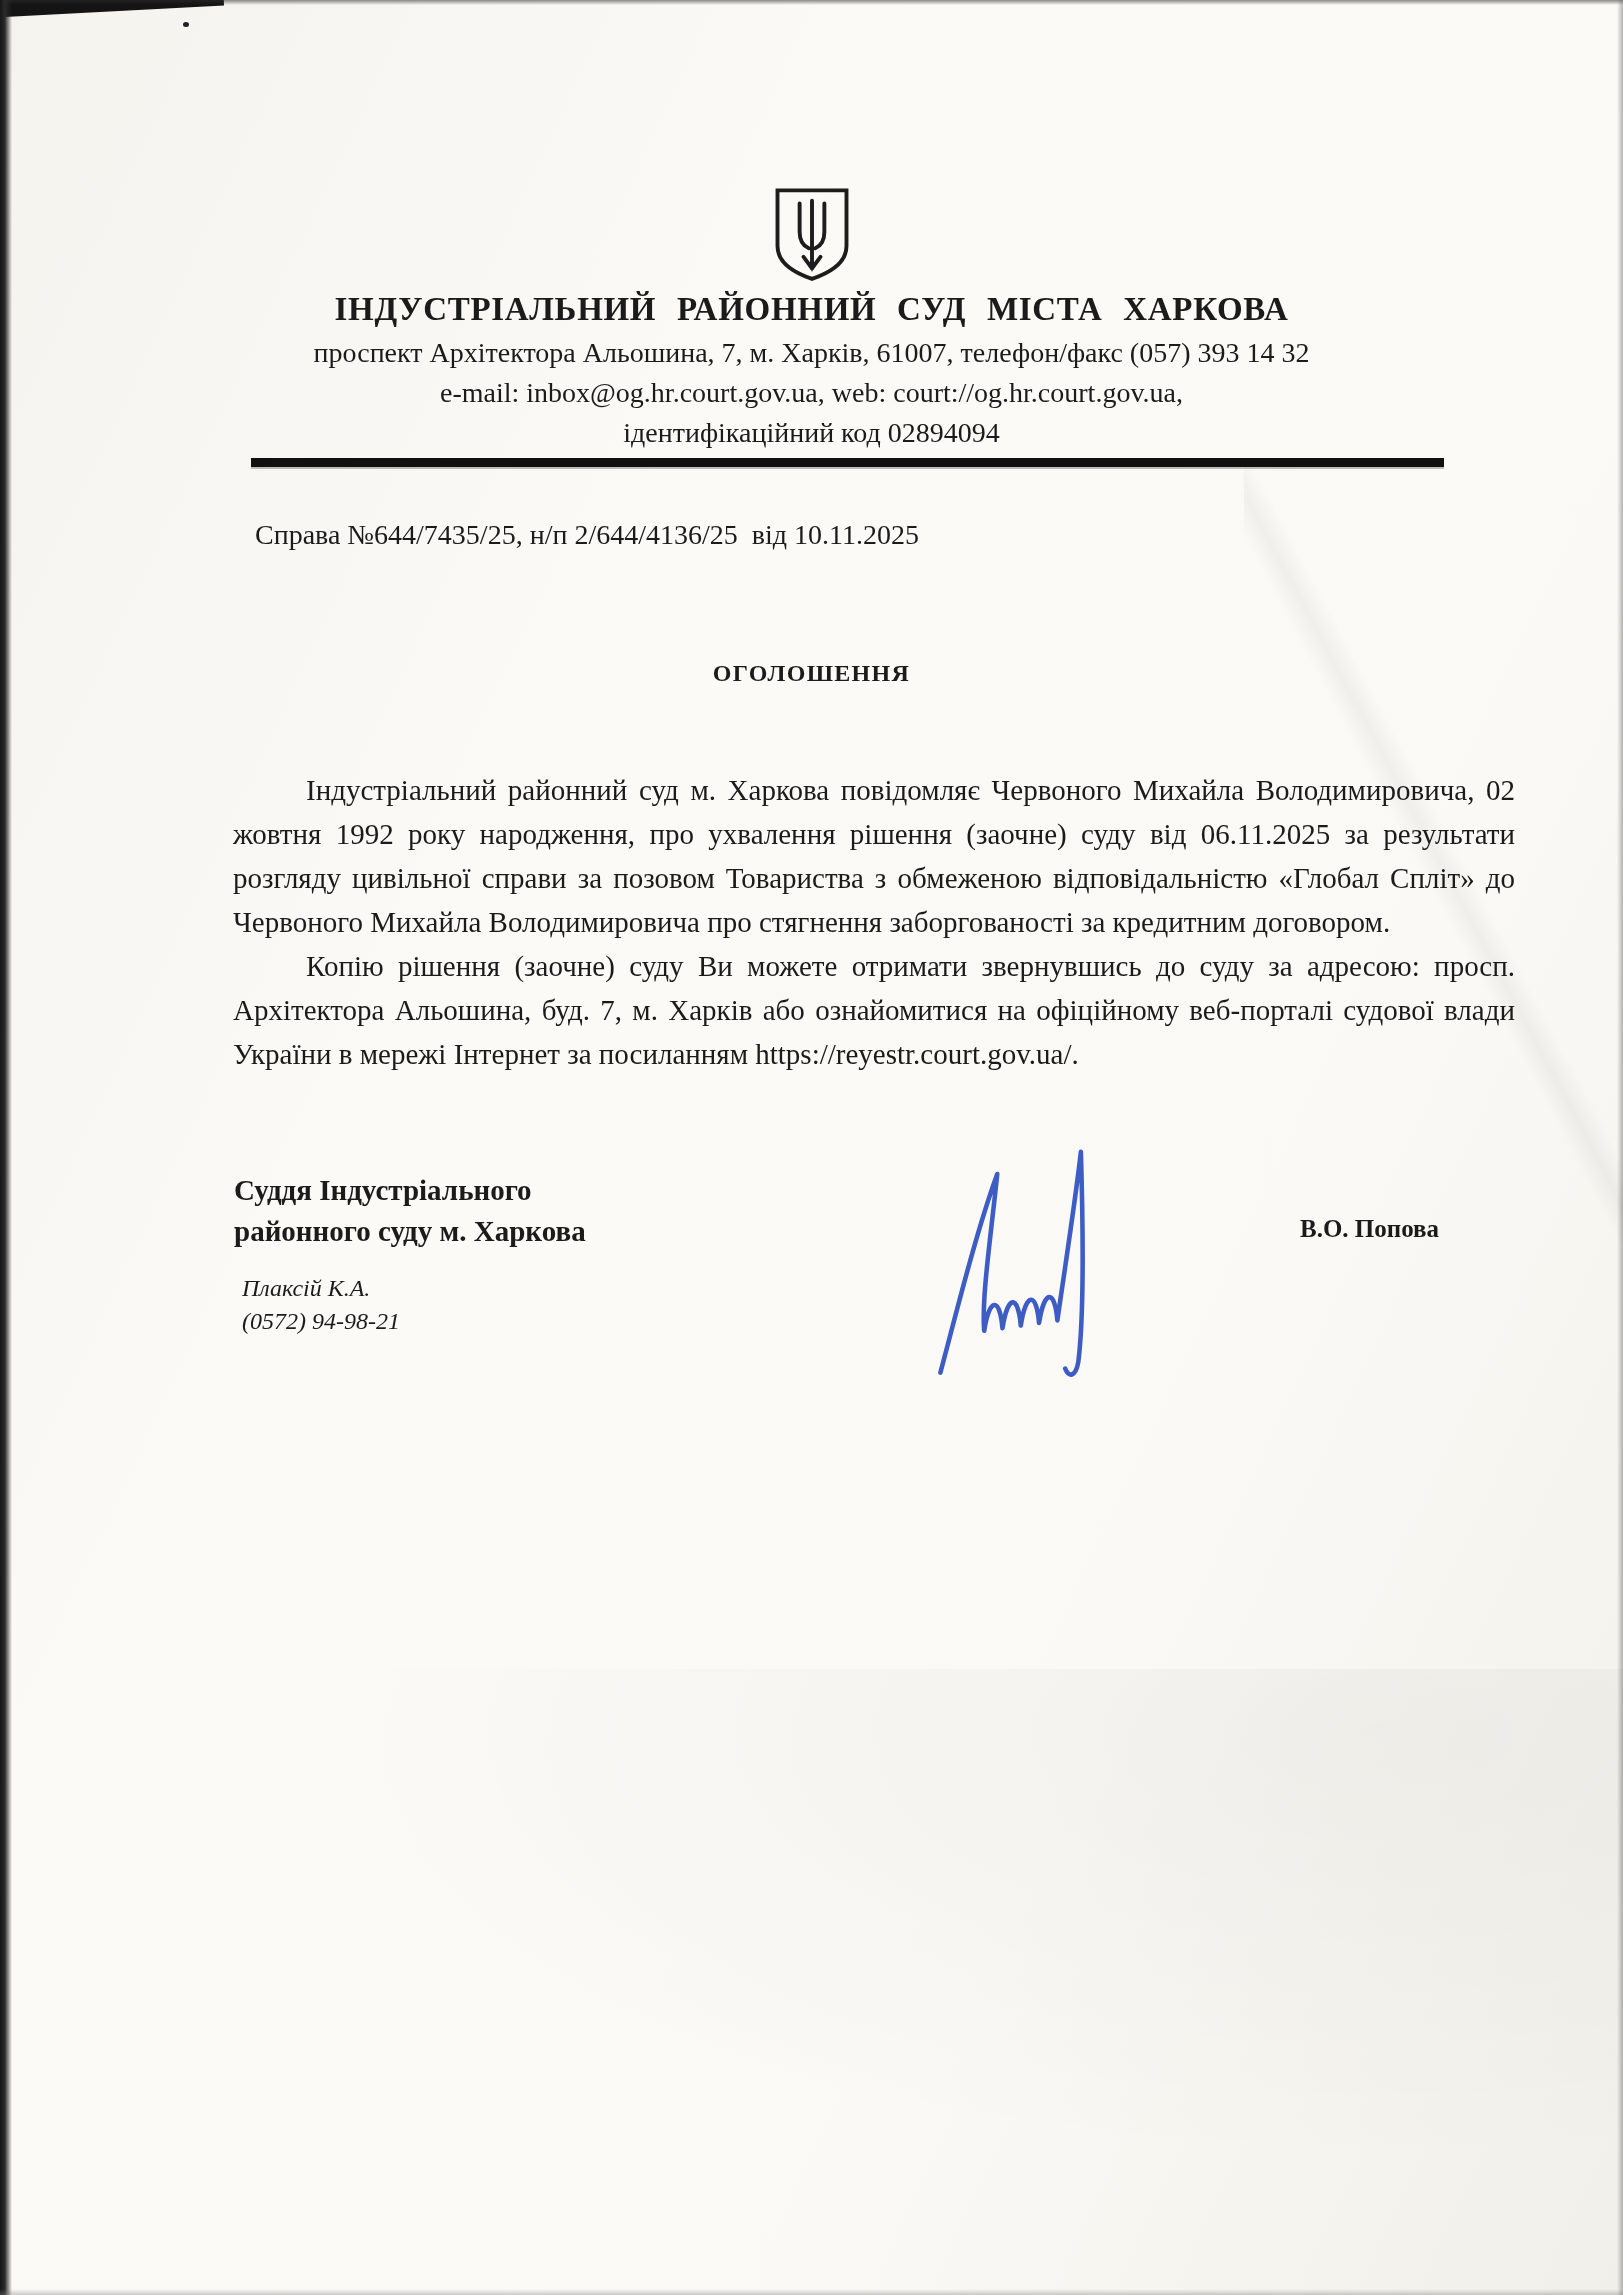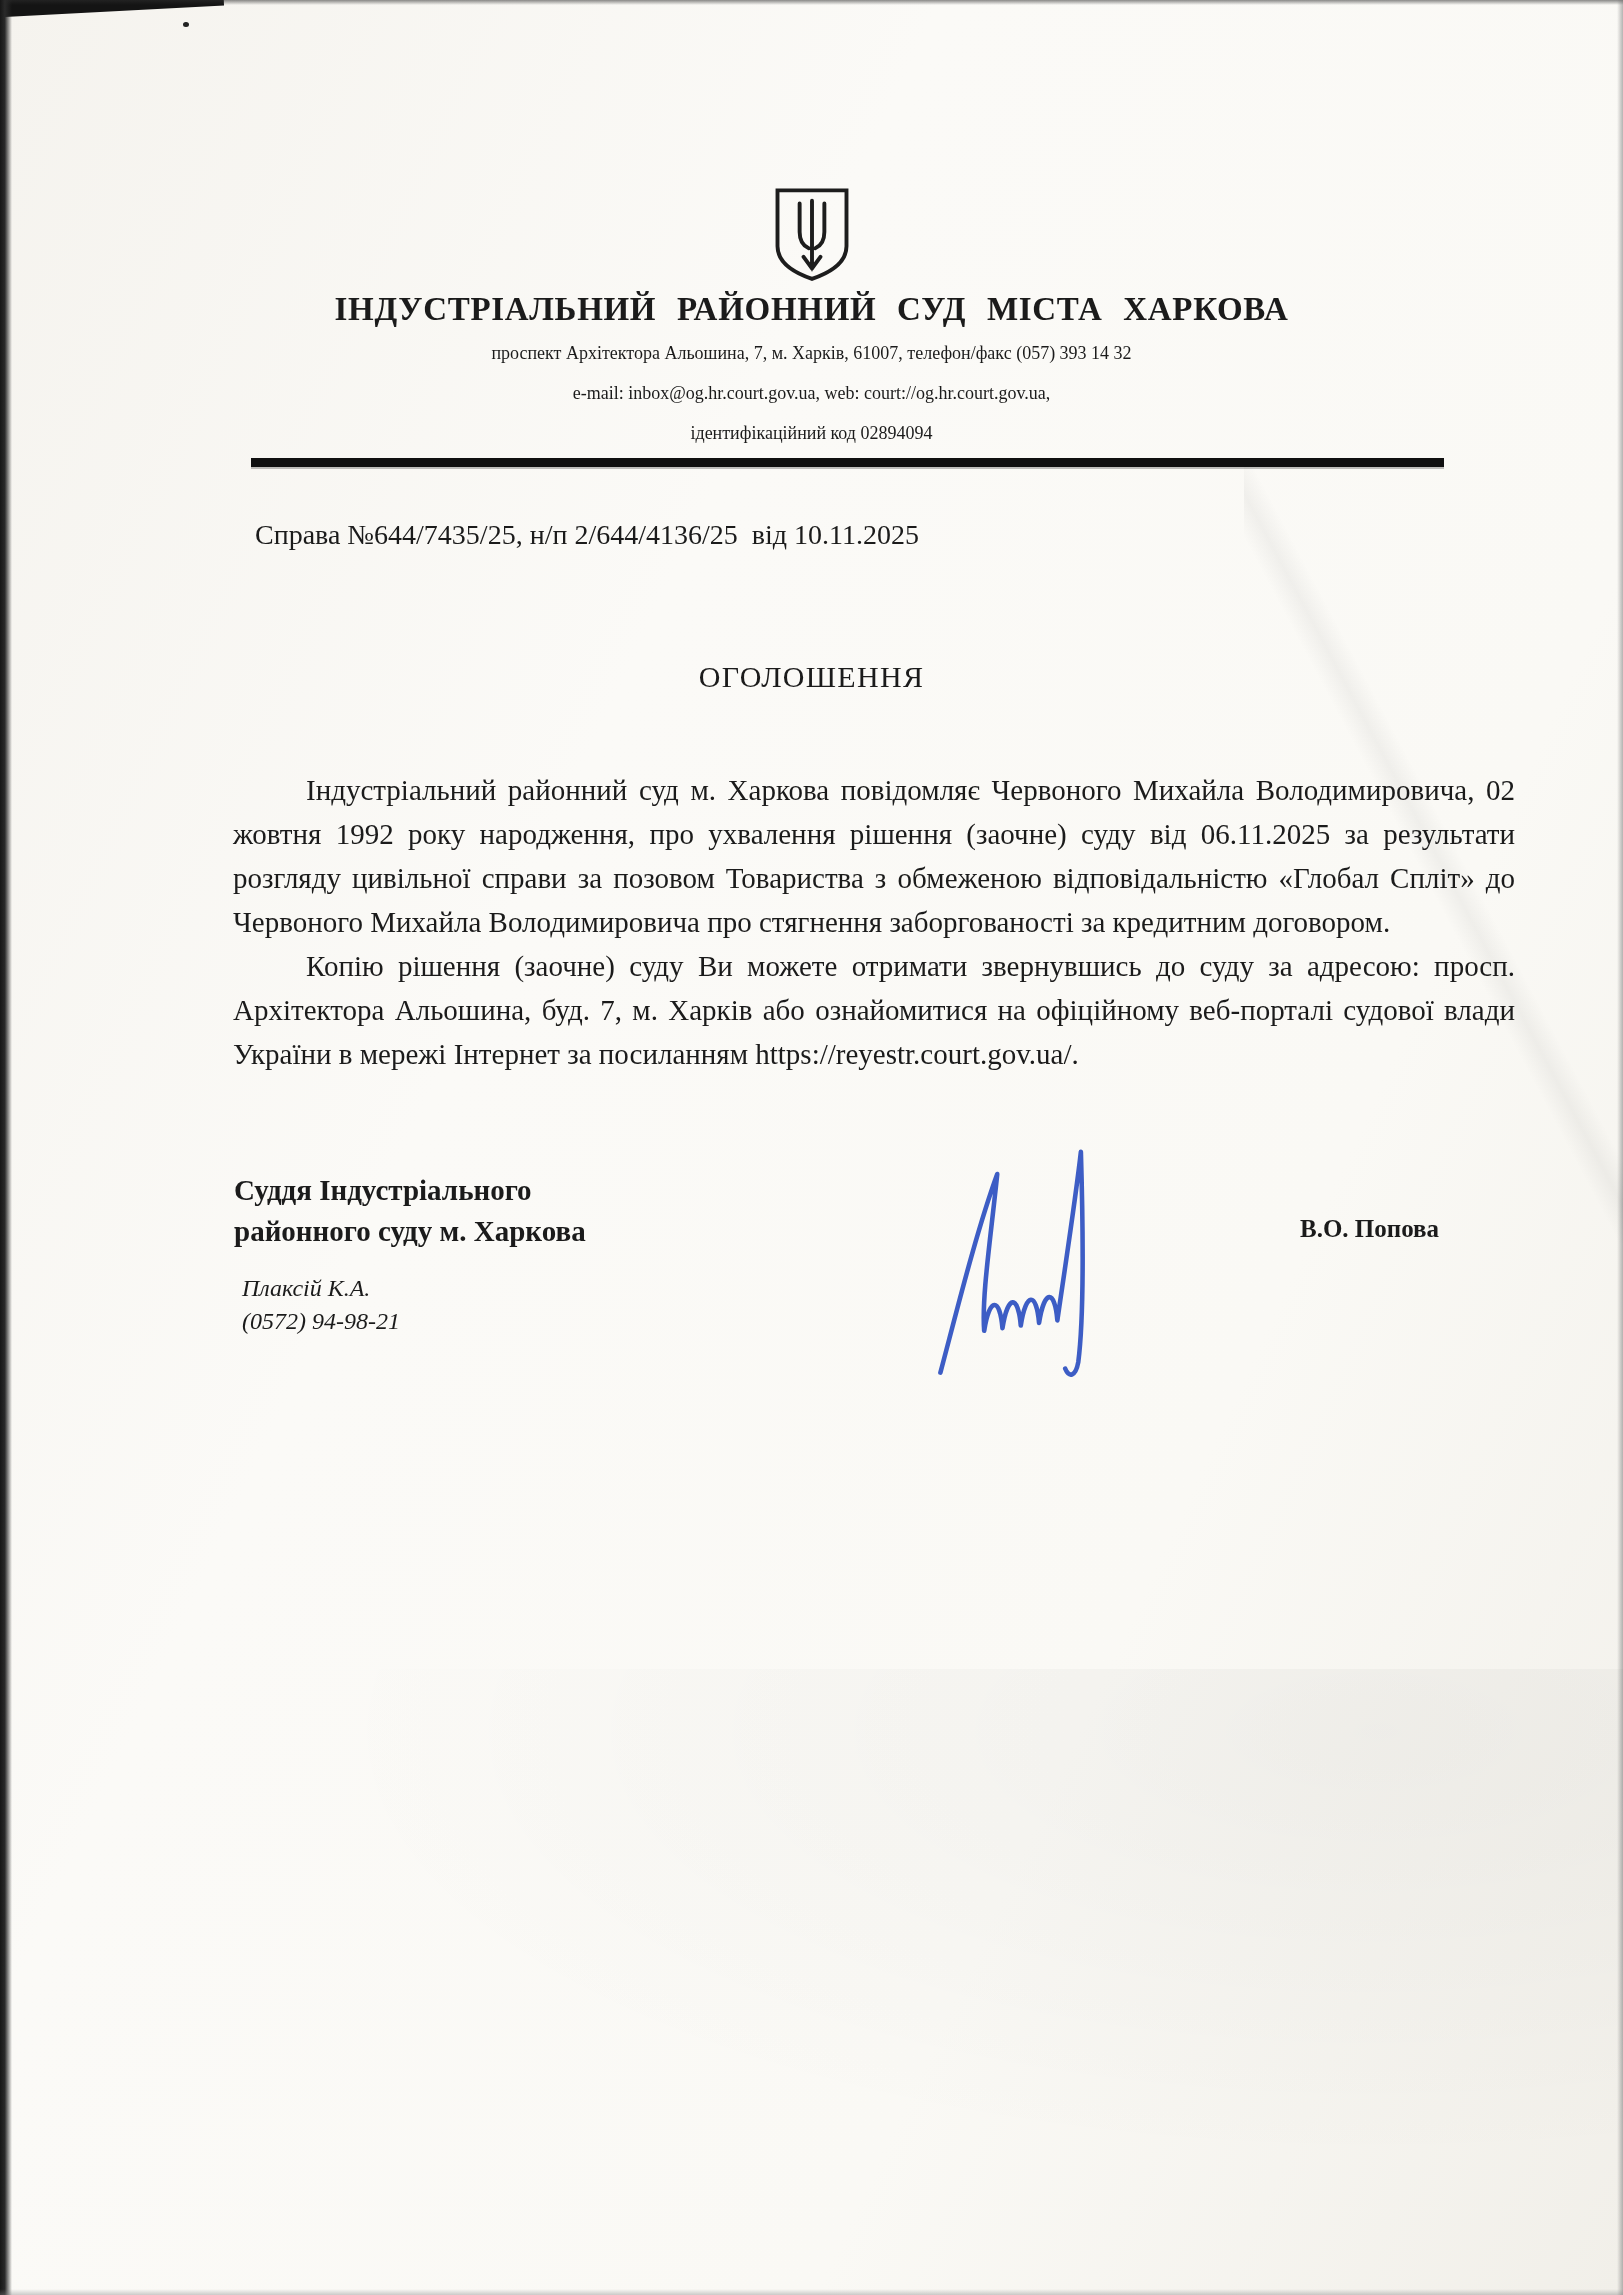--- a/index.html
+++ b/index.html
@@ -62,39 +62,39 @@
     width: 82px; height: 98px;
     margin: 0 auto 7.9px auto;
   }
   .emblem svg { width: 100%; height: 100%; }
   .court-name {
     font-size: 33px; font-weight: bold;
     letter-spacing: 0.7px; word-spacing: 11.8px;
     margin-bottom: 5.2px;
   }
   .court-line {
-    font-size: 18px; line-height: 40px;
+    font-size: 28px; line-height: 40px;
   }
   .rule {
     position: absolute; top: 458px; left: 251px;
     width: 1193px; height: 8.5px;
     background: #101010;
     box-shadow: 0 2px 0 rgba(16,16,16,0.25);
   }
 
   
   .case-line {
     position: absolute; top: 519px; left: 255px;
     font-size: 28px; white-space: pre-wrap;
   }
 
   
   .doc-title {
     position: absolute; top: 660px; left: 0; width: 100%;
-    text-align: center; font-size: 30px; font-weight: normal; letter-spacing: 1.3px;
+    text-align: center; font-size: 24px; font-weight: bold; letter-spacing: 1.3px;
   }
 
   
   .body-text {
     position: absolute; top: 768px; left: 233px; width: 1282px;
     font-size: 29px; line-height: 44px; text-align: justify;
   }
   .body-text p { margin: 0; text-indent: 73px; }
 
   

